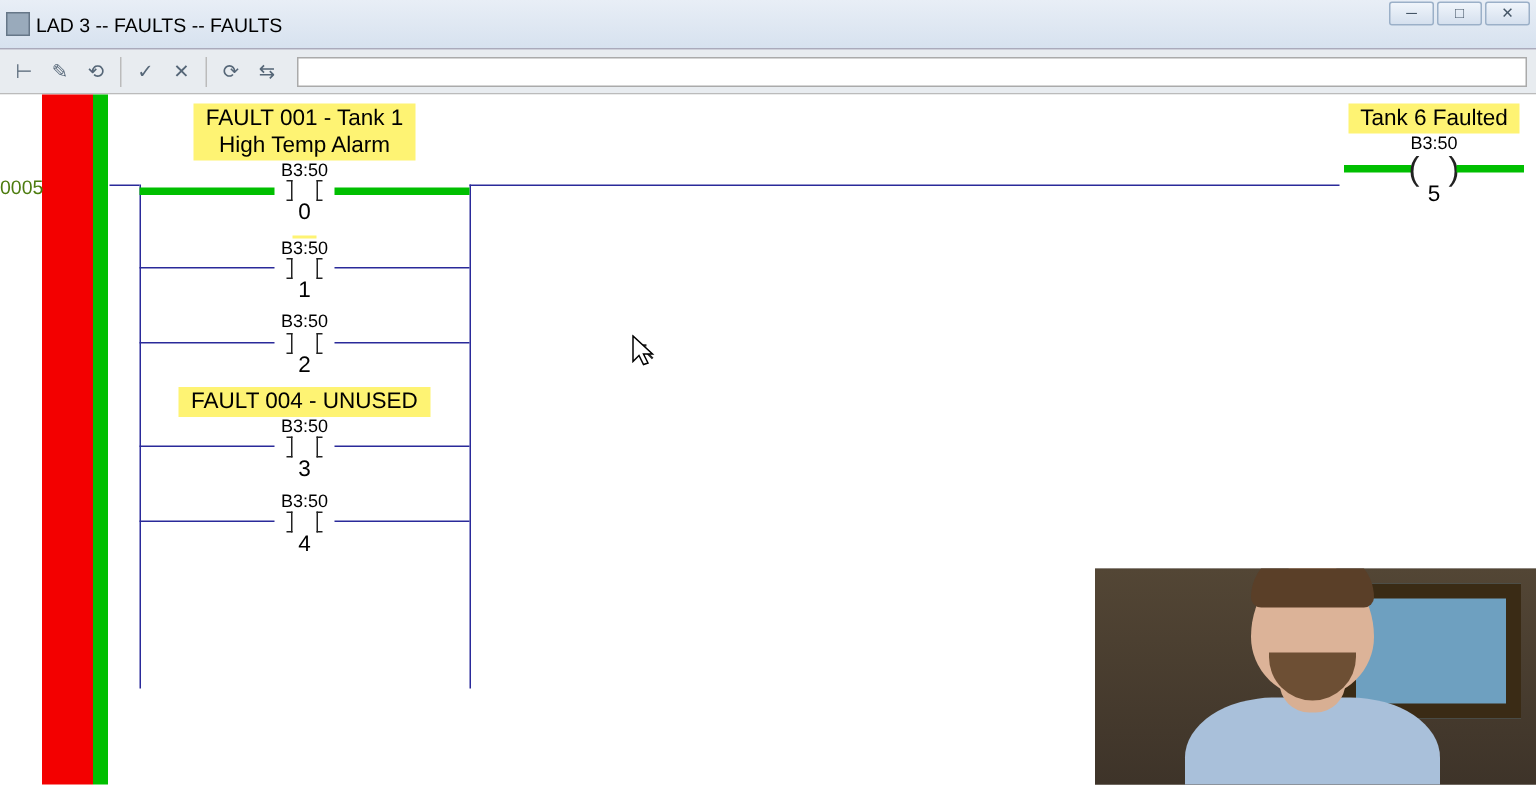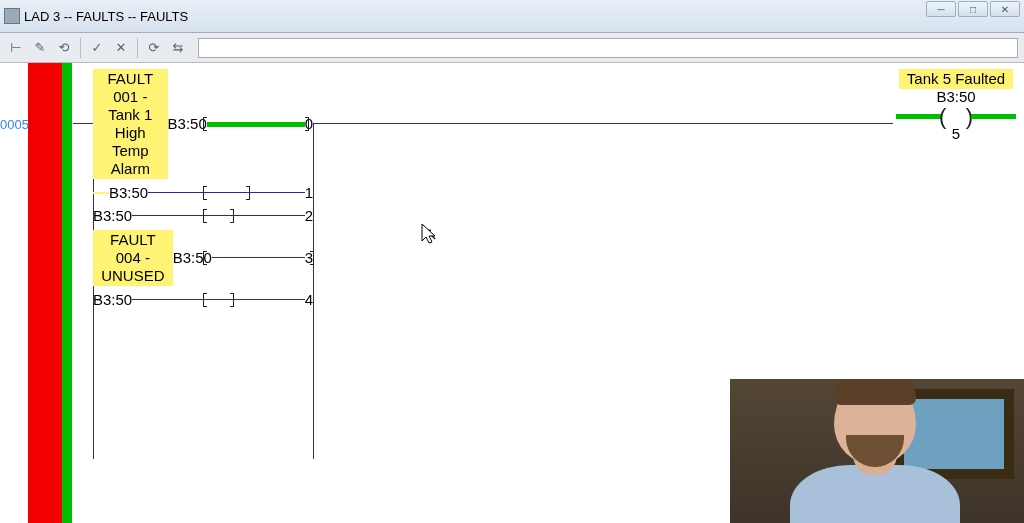--- a/index.html
+++ b/index.html
@@ -88,54 +88,54 @@
   .rail-green {
     position: absolute;
     left: 62px; top: 0;
     width: 10px; height: 100%;
     background: #00bf00;
   }
   .rung-num {
     position: absolute;
     left: 0; top: 54px;
     width: 28px;
-    color: #3b82f6;
+    color: #4d7c0f;
     font-size: 13px;
     text-align: right;
     padding-right: 2px;
   }
   .ladder {
     position: absolute;
     left: 73px; top: 0; right: 0; bottom: 0;
   }
   
   .wire-h { position:absolute; height:1px; background:#2a2a9a; }
   .wire-v { position:absolute; width:1px;  background:#2a2a9a; }
   .branch-col {
     position: absolute;
     left: 20px; top: 0;
     width: 220px;
   }
   .instr {
     position: relative;
     display: flex;
-    flex-direction: row;
+    flex-direction: column;
     align-items: center;
     margin-top: 6px;
   }
   .desc {
     background: #fef373;
     padding: 1px 8px;
     text-align: center;
     font-size: 15px;
     line-height: 1.2;
     max-width: 190px;
   }
   .addr {
-    font-size: 15px;
+    font-size: 12px;
     line-height: 1.1;
     text-align:center;
   }
   .bit {
     font-size: 15px;
     line-height:1.1;
   }
   .symbol-row {
     position: relative;
     width: 220px;
@@ -263,21 +263,21 @@
 
   <div class="ladder">
 
     <div class="wire-h" style="left:0;top:60px;width:20px;"></div>
     <div class="wire-h" style="left:240px;top:60px;width:580px;"></div>
 
     <div class="wire-v" style="left: 20px; top: 60px; height: 336px;"></div>
     <div class="wire-v" style="left: 240px; top: 60px; height: 336px;"></div>
 
     <div class="ote-wrap">
-      <div class="desc">Tank 5 Faulted</div>
+      <div class="desc">Tank 6 Faulted</div>
       <div class="addr">B3:50</div>
       <div class="ote">
         <div class="railL"></div>
         <span class="paren pl">(</span>
         <span class="paren pr">)</span>
         <div class="railR"></div>
       </div>
       <div class="bit">5</div>
     </div>
 

